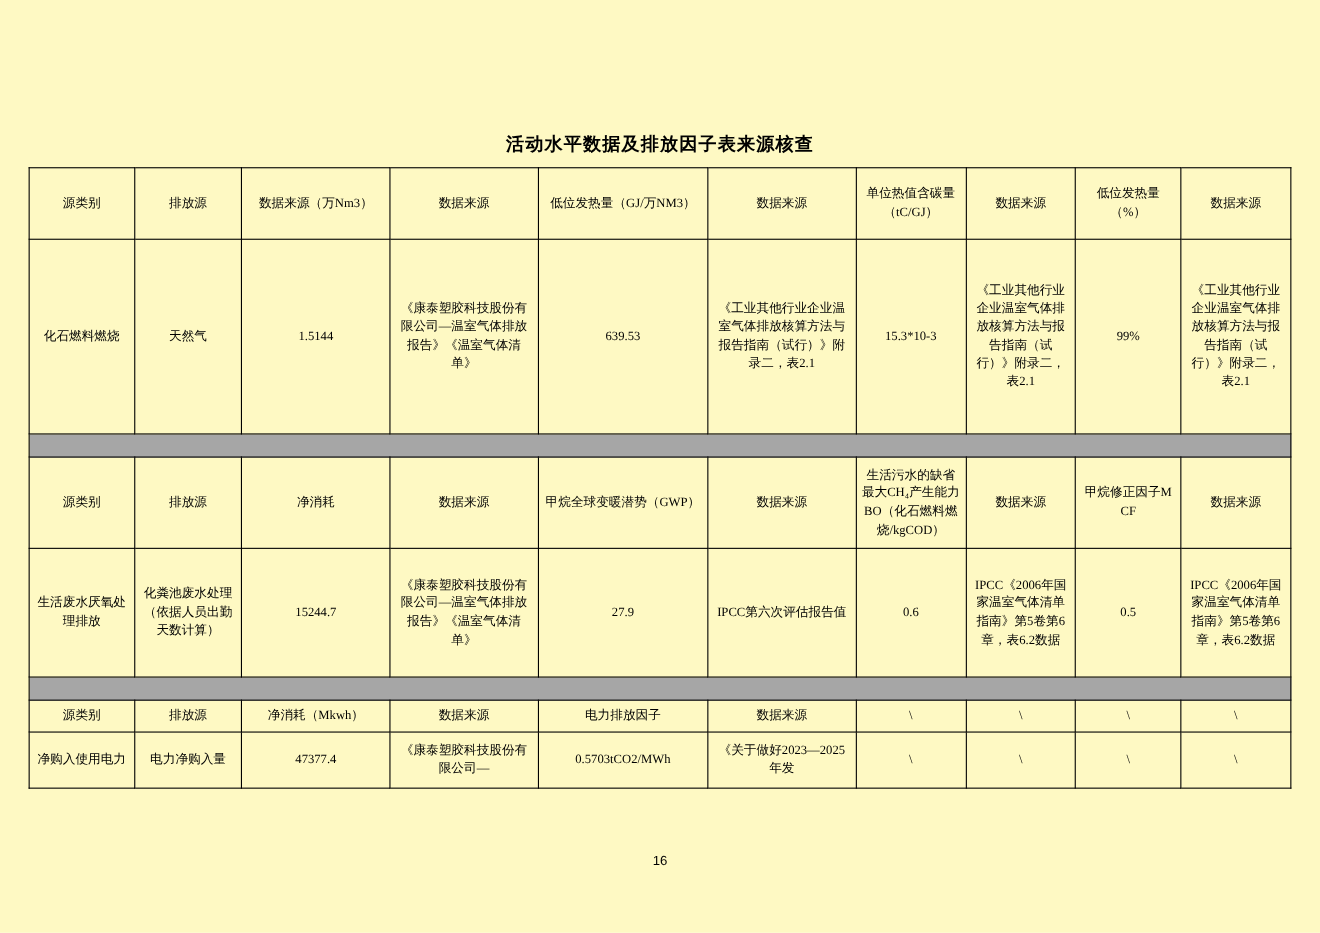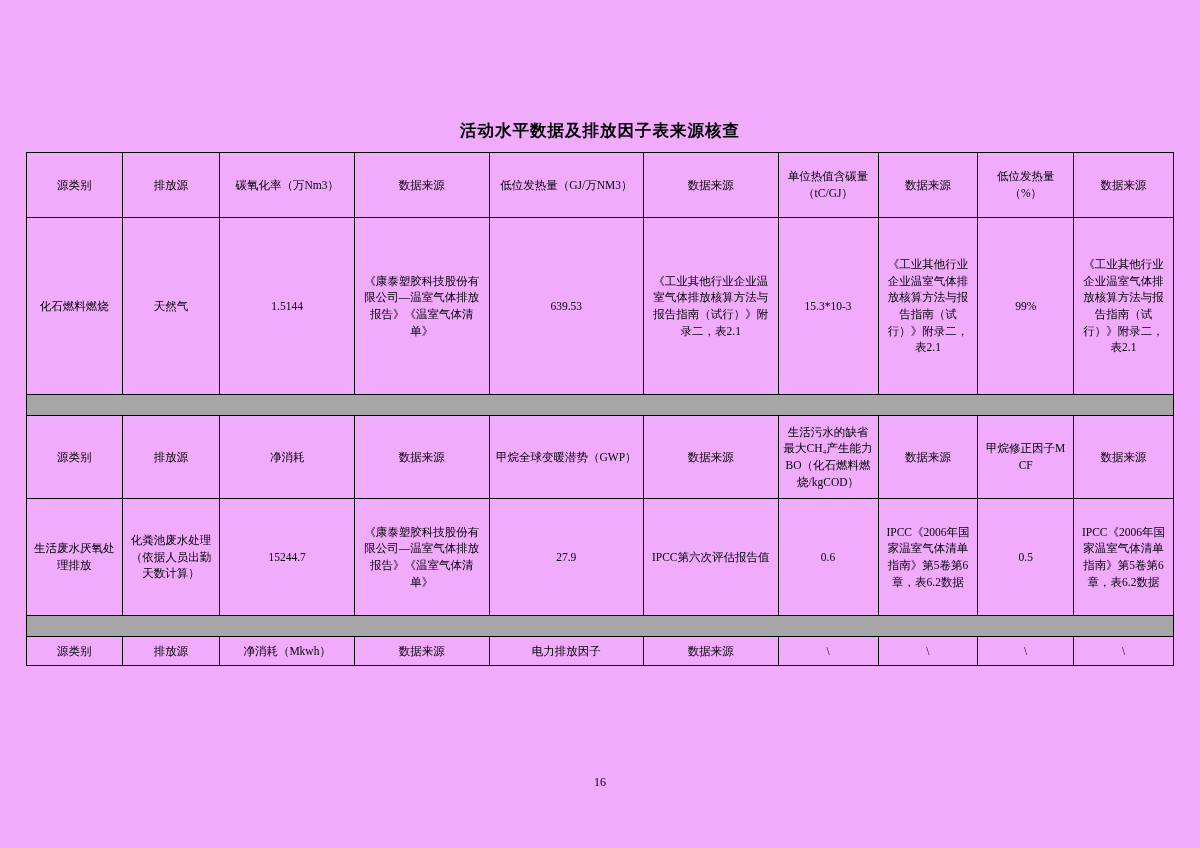--- a/index.html
+++ b/index.html
@@ -13,21 +13,21 @@
     font-family: "Liberation Serif", "DejaVu Serif", serif;
     color: #000000;
     position: relative;
     overflow: hidden;
   }
   .page {
     position: absolute;
     left: 0; top: 0;
     width: 1200px;
     height: 848px;
-    background: #f0abfc;
+    background: #fef9c3;
   }
   .doc-title {
     position: absolute;
     left: 0;
     top: 120px;
     width: 1200px;
     text-align: center;
     font-size: 16.5px;
     font-weight: bold;
     letter-spacing: 1px;
@@ -69,21 +69,21 @@
   .d2-row td { height: 110px; }
   .h3-row td { height: 22px; }
   .d3-row td { height: 44px; }
   .page-num {
     position: absolute;
     left: 0;
     top: 775px;
     width: 1200px;
     text-align: center;
     font-size: 12px;
-    font-family: Liberation Serif, serif;
+    font-family: Liberation Sans, sans-serif;
   }
 </style>
 </head>
 <body>
 
 <div class="page">
 
   <div class="doc-title">活动水平数据及排放因子表来源核查</div>
 
   <table class="main">
@@ -97,21 +97,21 @@
       <col style="width:92px">
       <col style="width:92px">
       <col style="width:88px">
       <col style="width:92px">
     </colgroup>
     <tbody>
 
       <tr class="h-row">
         <td class="hdr">源类别</td>
         <td class="hdr">排放源</td>
-        <td class="hdr">碳氧化率（万Nm3）</td>
+        <td class="hdr">数据来源（万Nm3）</td>
         <td class="hdr">数据来源</td>
         <td class="hdr">低位发热量（GJ/万NM3）</td>
         <td class="hdr">数据来源</td>
         <td class="hdr">单位热值含碳量（tC/GJ）</td>
         <td class="hdr">数据来源</td>
         <td class="hdr">低位发热量（%）</td>
         <td class="hdr">数据来源</td>
       </tr>
 
       <tr class="d-row">
@@ -167,18 +167,30 @@
         <td class="hdr">净消耗（Mkwh）</td>
         <td class="hdr">数据来源</td>
         <td class="hdr">电力排放因子</td>
         <td class="hdr">数据来源</td>
         <td class="hdr">\</td>
         <td class="hdr">\</td>
         <td class="hdr">\</td>
         <td class="hdr">\</td>
       </tr>
 
+      <tr class="d3-row">
+        <td>净购入使用电力</td>
+        <td>电力净购入量</td>
+        <td>47377.4</td>
+        <td>《康泰塑胶科技股份有限公司—</td>
+        <td>0.5703tCO2/MWh</td>
+        <td>《关于做好2023—2025年发</td>
+        <td>\</td>
+        <td>\</td>
+        <td>\</td>
+        <td>\</td>
+      </tr>
     </tbody>
   </table>
 
   <div class="page-num">16</div>
 
 </div>
 
 </body></html>

